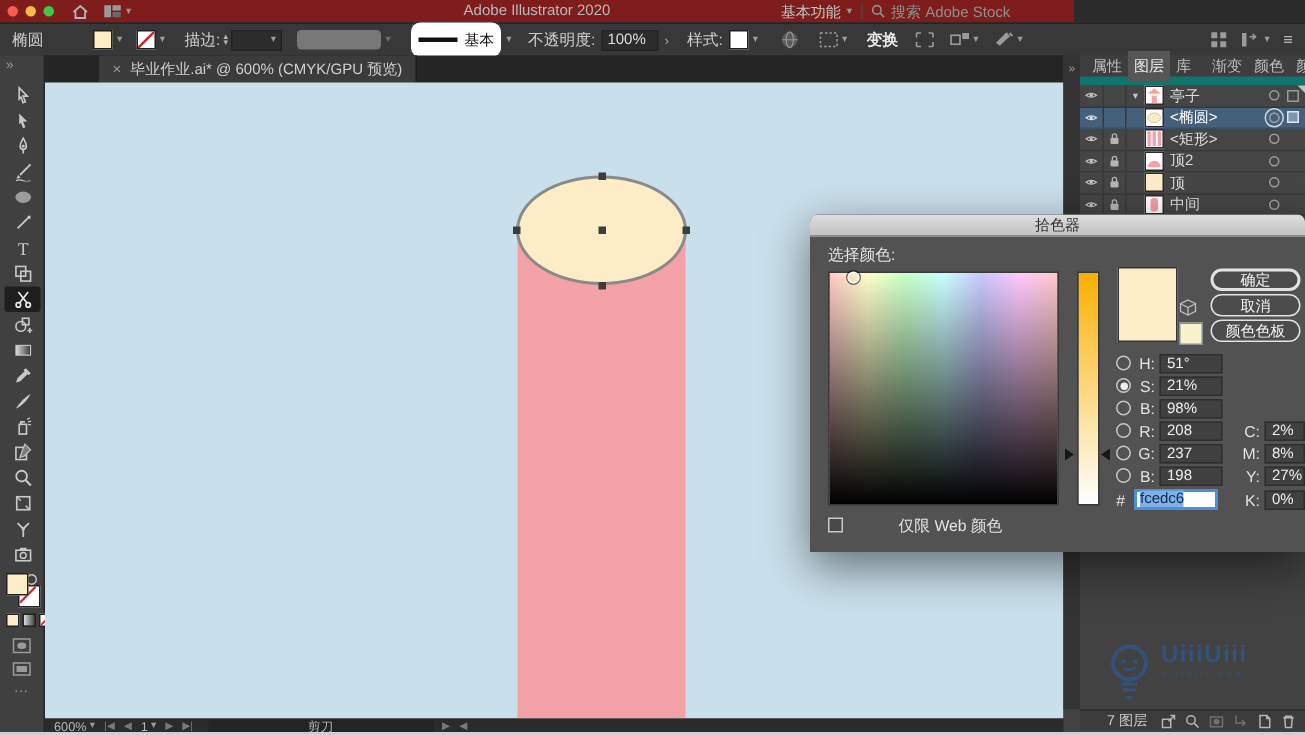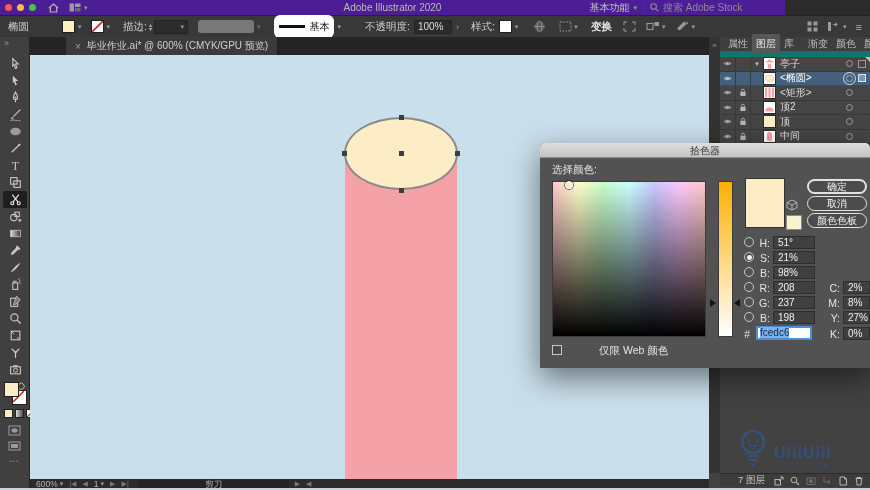--- a/index.html
+++ b/index.html
@@ -2,21 +2,21 @@
 <html style="--canvas-bg: #c9dfeb; --shape-pink: #f5a1a8; --shape-cream: #fcedc6; --selection-row: #44607a; --watermark-blue: #2f568a; --hue-top: #fbb000;"><head>
 <meta charset="utf-8">
 <style>
   html,body{margin:0;padding:0;background:#111;}
   #app{position:relative;width:870px;height:490px;overflow:hidden;
        font-family:"Liberation Sans","DejaVu Sans",sans-serif;font-size:11px;color:#cfcfcf;
        background:#2b2b2b;-webkit-font-smoothing:antialiased;}
   .abs{position:absolute;}
   svg{display:block;}
   
-  .menubar{position:absolute;left:0;top:0;width:785px;height:15px;background:#4c1d95;display:flex;align-items:center;}
+  .menubar{position:absolute;left:0;top:0;width:716px;height:15px;background:#7f1d1d;display:flex;align-items:center;}
   .tl{width:7px;height:7px;border-radius:50%;margin-left:5px;}
   .mb-title{position:absolute;left:0;right:0;text-align:center;font-size:10px;color:#b9b9b9;pointer-events:none;}
   .mb-right{position:absolute;right:0;top:0;height:15px;display:flex;align-items:center;}
   .mb-ws{font-size:10px;color:#c3c3c3;margin-right:4px;}
   .vdiv{width:1px;height:11px;background:#454545;margin:0 6px;}
   .mb-search{display:flex;align-items:center;gap:4px;width:135px;color:#8e8e8e;font-size:10px;}
   .chev{font-size:7px;color:#9a9a9a;line-height:1;}
   
   .controlbar{position:absolute;left:0;top:15px;width:870px;height:22px;background:#383838;border-top:1px solid #242424;box-sizing:border-box;display:flex;align-items:center;}
   .cb-label{color:#cfcfcf;font-size:10.5px;}
@@ -63,21 +63,21 @@
   .thumb{width:11px;height:11px;background:#fff;border:1px solid #2a2a2a;box-sizing:content-box;margin-right:4px;overflow:hidden;}
   .lname{font-size:10px;color:#dedede;white-space:nowrap;flex:1;}
   .target{width:7px;height:7px;border:1px solid #9d9d9d;border-radius:50%;margin-right:5px;box-sizing:border-box;position:relative;}
   .target.on{box-shadow:0 0 0 2px #44607a,0 0 0 3px #cfd8e0;}
   .selsq{width:8px;height:8px;margin-right:4px;box-sizing:border-box;}
   .corner-tri{position:absolute;right:0;top:0;width:0;height:0;border-left:5px solid transparent;border-top:5px solid #c0c0c0;}
   .pbottom{position:absolute;left:11px;top:436px;width:150px;height:14px;background:#3c3c3c;border-top:1px solid #2b2b2b;display:flex;align-items:center;box-sizing:border-box;}
   .pcount{font-size:9.5px;color:#c8c8c8;margin-left:18px;flex:1;}
   .pico{margin-right:6px;}
   
-  .watermark{position:absolute;left:738px;top:428px;display:flex;align-items:flex-end;gap:6px;color:var(--watermark-blue,#2f568a);opacity:.8;z-index:5;}
+  .watermark{position:absolute;left:738px;top:428px;display:flex;align-items:flex-start;gap:6px;color:var(--watermark-blue,#2f568a);opacity:.8;z-index:5;}
   .wm-text{font-weight:bold;font-size:16px;letter-spacing:1px;}
   .wm-sub{font-size:4.5px;letter-spacing:2.5px;margin-top:1px;}
   
   .dialog{position:absolute;left:540px;top:143px;width:330px;height:225px;background:#525252;z-index:60;
           border-radius:5px 5px 0 0;box-shadow:0 10px 30px rgba(0,0,0,.5);}
   .dlg-title{position:absolute;left:0;top:0;width:100%;height:15px;border-radius:5px 5px 0 0;
              background:linear-gradient(#dedede,#c2c2c2);border-bottom:1px solid #8f8f8f;box-sizing:border-box;
              text-align:center;color:#333;font-size:10px;line-height:15px;}
   .dlg-label{position:absolute;left:12px;top:20px;font-size:10.5px;color:#e3e3e3;}
   .cfield{position:absolute;left:12px;top:38px;width:154px;height:156px;border:1px solid #3a3a3a;box-sizing:border-box;
@@ -166,21 +166,21 @@
       <span></span>
       <span class="chev" style="margin-left:auto">▾</span>
     </span>
     <span style="margin-left:10px;width:56px;height:13px;background:#787878;border-radius:3px"></span>
     <span class="chev" style="margin-left:3px;color:#6e6e6e">▾</span>
     <span class="stroke-style" style="margin-left:14px">
       <span class="stroke-line"></span>
       <span>基本</span>
     </span>
     <span class="chev" style="margin-left:3px">▾</span>
-    <span class="cb-label" style="margin-left:24px">不透明度:</span>
+    <span class="cb-label" style="margin-left:11px">不透明度:</span>
     <span class="cb-field" style="width:38px;margin-left:4px">
         <span>100%</span>
       </span>
     <span style="margin-left:4px;color:#a8a8a8;font-size:9px">›</span>
     <span class="cb-label" style="margin-left:12px">样式:</span>
     <span class="swatch" style="background:#fff;margin-left:4px"></span>
     <span class="chev" style="margin-left:3px">▾</span>
     <span style="margin-left:15px">
       <svg width="13" height="13" viewBox="0 0 13 13">
           <circle cx="6.5" cy="6.5" r="5.2" fill="#5a5a5a"></circle>

